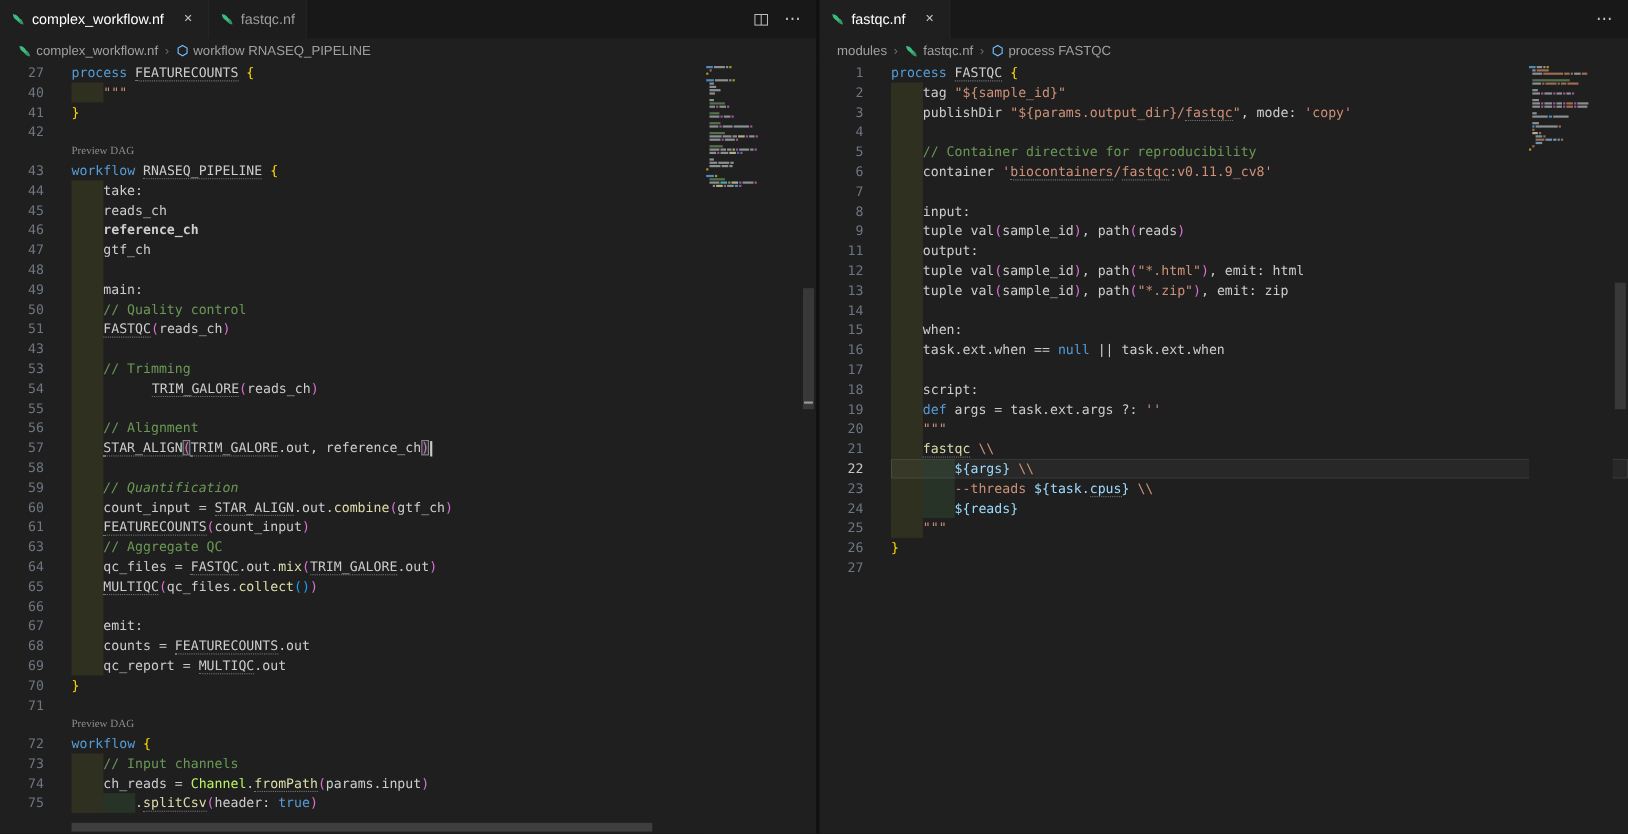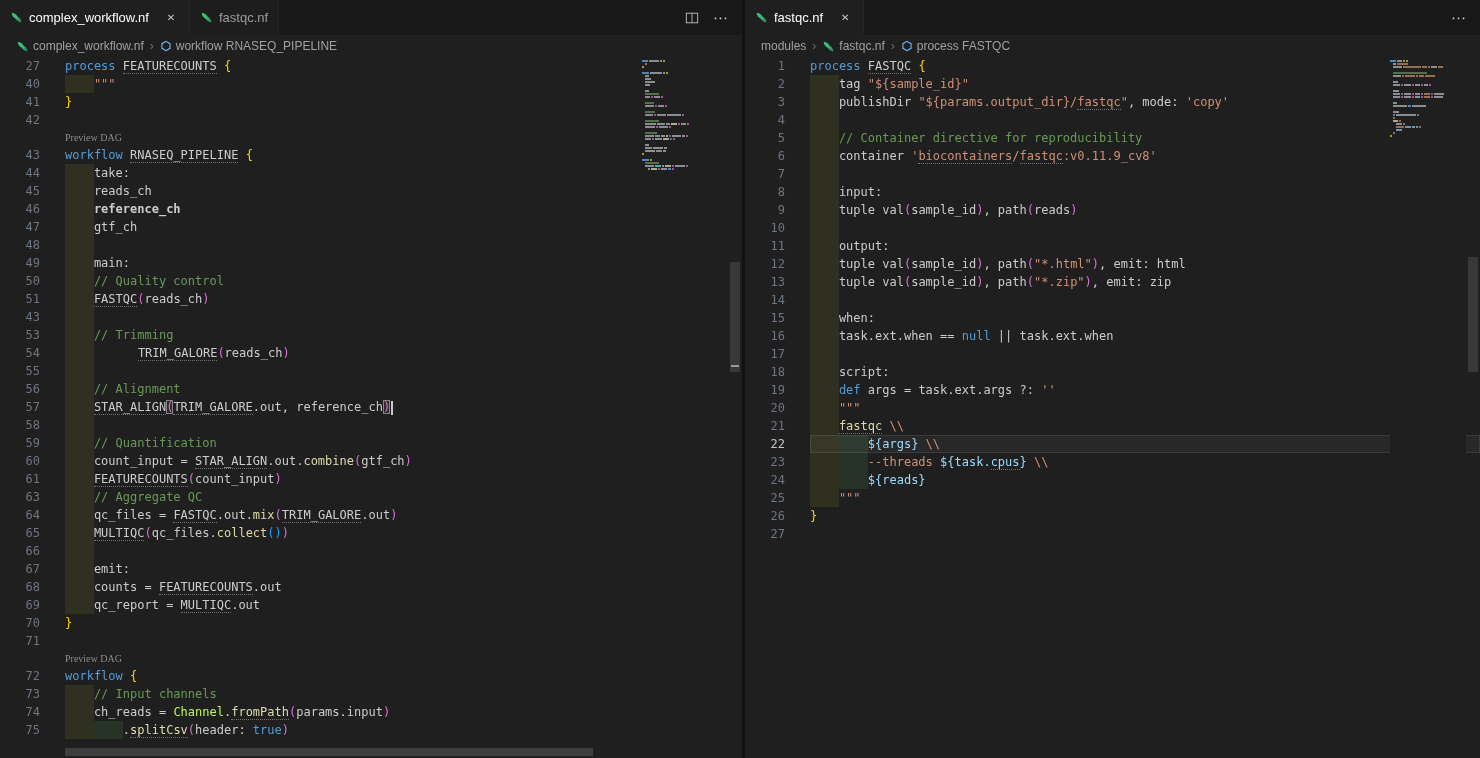--- a/index.html
+++ b/index.html
@@ -200,21 +200,21 @@
           <div class="line">
             <div class="ln">57</div>
             <div class="code"><div class="band l0"></div><span class="txt" style="padding-left: 4ch;"><span class="tok pl sp">STAR_ALIGN</span><span class="tok b2 box">(</span><span class="tok pl sp">TRIM_GALORE</span><span class="tok pl">.out, reference_ch</span><span class="tok b2 box">)</span><span class="caret"></span></span></div>
           </div>
           <div class="line">
             <div class="ln">58</div>
             <div class="code"><div class="band l0"></div><span class="txt"></span></div>
           </div>
           <div class="line">
             <div class="ln">59</div>
-            <div class="code"><div class="band l0"></div><span class="txt" style="padding-left: 4ch;"><span class="tok cm">// Quantification</span></span></div>
+            <div class="code"><div class="band l0"></div><span class="txt" style="padding-left: 4ch; font-style: italic;"><span class="tok cm">// Quantification</span></span></div>
           </div>
           <div class="line">
             <div class="ln">60</div>
             <div class="code"><div class="band l0"></div><span class="txt" style="padding-left: 4ch;"><span class="tok pl">count_input = </span><span class="tok pl sp">STAR_ALIGN</span><span class="tok pl">.out.</span><span class="tok fn">combine</span><span class="tok b2">(</span><span class="tok pl">gtf_ch</span><span class="tok b2">)</span></span></div>
           </div>
           <div class="line">
             <div class="ln">61</div>
             <div class="code"><div class="band l0"></div><span class="txt" style="padding-left: 4ch;"><span class="tok pl sp">FEATURECOUNTS</span><span class="tok b2">(</span><span class="tok pl">count_input</span><span class="tok b2">)</span></span></div>
           </div>
           <div class="line">
@@ -505,24 +505,20 @@
           </div>
           <div class="line">
             <div class="ln">8</div>
             <div class="code"><div class="band l0"></div><span class="txt" style="padding-left: 4ch;"><span class="tok pl">input:</span></span></div>
           </div>
           <div class="line">
             <div class="ln">9</div>
             <div class="code"><div class="band l0"></div><span class="txt" style="padding-left: 4ch;"><span class="tok pl">tuple val</span><span class="tok b2">(</span><span class="tok pl">sample_id</span><span class="tok b2">)</span><span class="tok pl">, path</span><span class="tok b2">(</span><span class="tok pl">reads</span><span class="tok b2">)</span></span></div>
           </div>
           <div class="line">
-            <div class="ln">10</div>
-            <div class="code"><div class="band l0"></div><span class="txt"></span></div>
-          </div>
-          <div class="line">
             <div class="ln">11</div>
             <div class="code"><div class="band l0"></div><span class="txt" style="padding-left: 4ch;"><span class="tok pl">output:</span></span></div>
           </div>
           <div class="line">
             <div class="ln">12</div>
             <div class="code"><div class="band l0"></div><span class="txt" style="padding-left: 4ch;"><span class="tok pl">tuple val</span><span class="tok b2">(</span><span class="tok pl">sample_id</span><span class="tok b2">)</span><span class="tok pl">, path</span><span class="tok b2">(</span><span class="tok st">"*.html"</span><span class="tok b2">)</span><span class="tok pl">, emit: html</span></span></div>
           </div>
           <div class="line">
             <div class="ln">13</div>
             <div class="code"><div class="band l0"></div><span class="txt" style="padding-left: 4ch;"><span class="tok pl">tuple val</span><span class="tok b2">(</span><span class="tok pl">sample_id</span><span class="tok b2">)</span><span class="tok pl">, path</span><span class="tok b2">(</span><span class="tok st">"*.zip"</span><span class="tok b2">)</span><span class="tok pl">, emit: zip</span></span></div>

